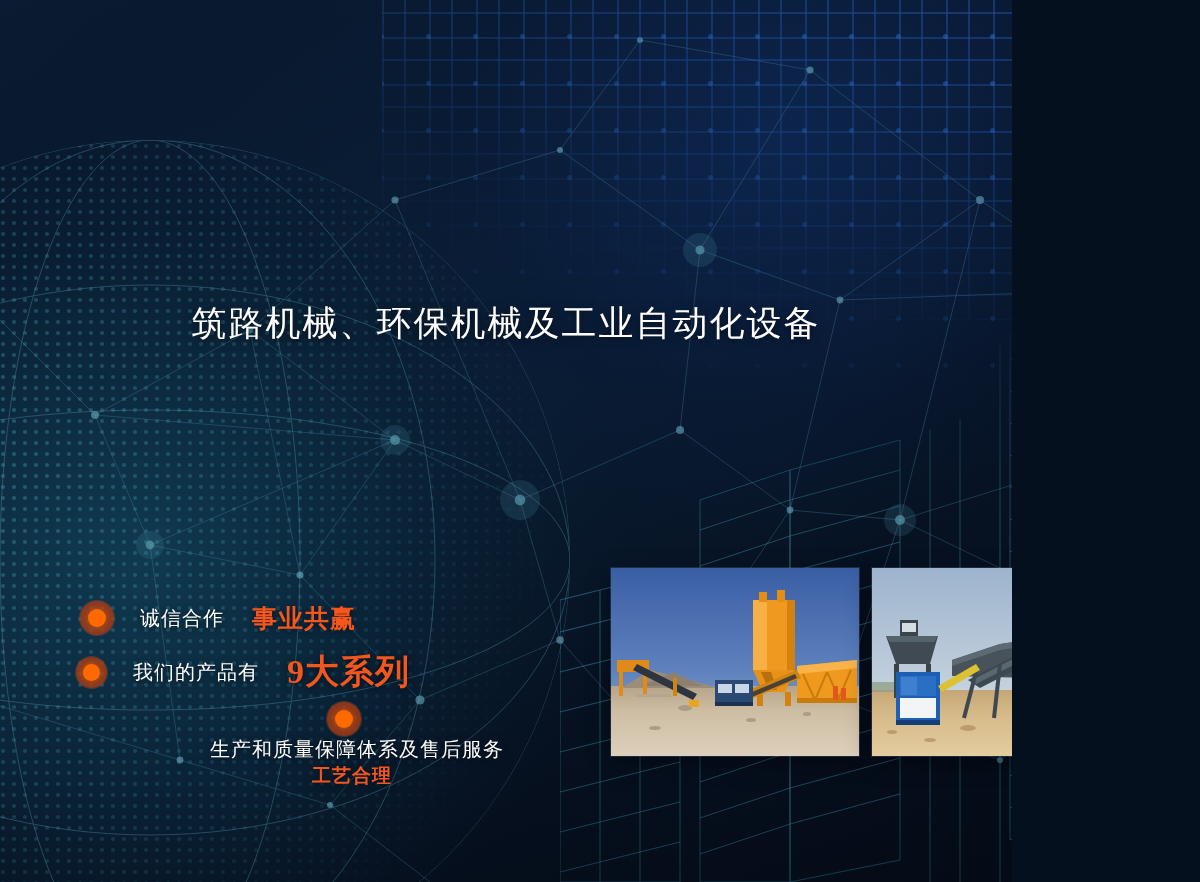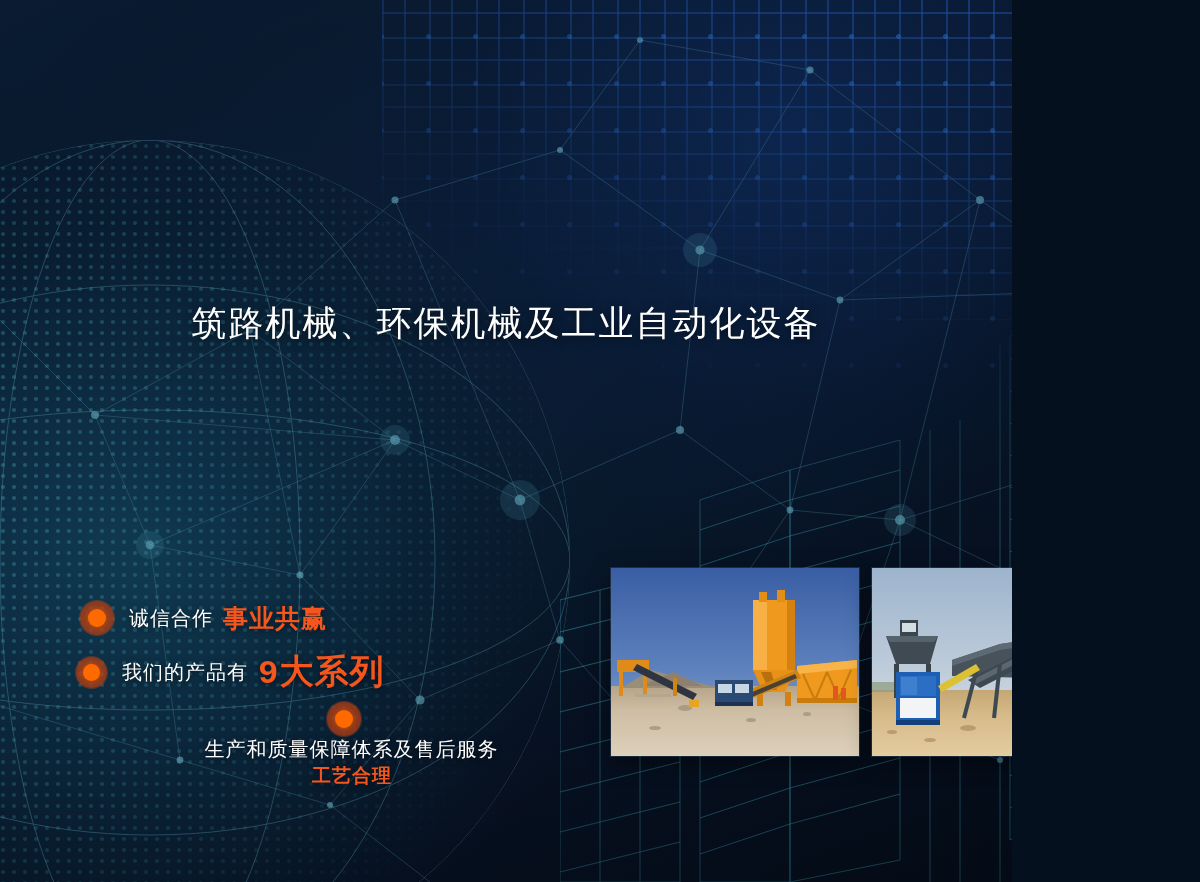--- a/index.html
+++ b/index.html
@@ -2,21 +2,21 @@
 <html><head>
 <meta charset="utf-8">
 <style>
   html,body{margin:0;padding:0;background:#05101f;}
   *{box-sizing:border-box;}
 
   .banner{
     position:relative;
     width:1012px;height:882px;
     overflow:hidden;
-    font-family:Liberation Mono, monospace;
+    font-family:Liberation Serif, serif;
     background:
       radial-gradient(ellipse 760px 620px at 8% 62%, rgba(16,52,74,0.85) 0%, rgba(10,32,52,0.45) 45%, rgba(6,18,34,0) 72%),
       radial-gradient(ellipse 620px 520px at 78% 16%, rgba(14,40,86,0.80) 0%, rgba(9,26,58,0.35) 52%, rgba(6,16,34,0) 78%),
       radial-gradient(ellipse 900px 700px at 50% 34%, rgba(12,36,62,0.55) 0%, rgba(7,20,38,0.20) 55%, rgba(5,14,28,0) 80%),
       linear-gradient(160deg,#0a1c33 0%,#08182c 28%,#071526 55%,#060f1e 78%,#040b16 100%);
   }
 
   
   .layer{position:absolute;inset:0;pointer-events:none;}
 
@@ -85,25 +85,25 @@
   }
   .dot::after{
     content:"";position:absolute;left:50%;top:50%;
     width:18px;height:18px;margin:-9px 0 0 -9px;
     border-radius:50%;background:#ff6a00;
     box-shadow:0 0 6px rgba(255,110,0,.55);
   }
   .bullet-row.r2 .dot{width:31px;height:31px;}
   .bullet-row.r2 .dot::after{width:17px;height:17px;margin:-8.5px 0 0 -8.5px;}
   .b-text{
-    margin-left:15px;color:#ffffff;font-size:20px;letter-spacing:1px;
+    margin-left:26px;color:#ffffff;font-size:20px;letter-spacing:1px;
     text-shadow:0 1px 6px rgba(0,0,0,.6);
   }
   .b-hl{
-    margin-left:10px;color:#f4561d;font-size:25px;font-weight:bold;letter-spacing:1px;
+    margin-left:28px;color:#f4561d;font-size:25px;font-weight:bold;letter-spacing:1px;
     text-shadow:0 1px 6px rgba(0,0,0,.55);
   }
   .bullet-row.r3 .b-hl{font-size:19px;margin-left:16px;}
   .bullet-row.r2 .b-hl{font-size:34px;}
 
   
   .photo{
     position:absolute;top:568px;width:248px;height:188px;overflow:hidden;
     box-shadow:0 0 0 1px rgba(120,160,200,.20), 0 6px 22px rgba(0,0,0,.45);
   }

